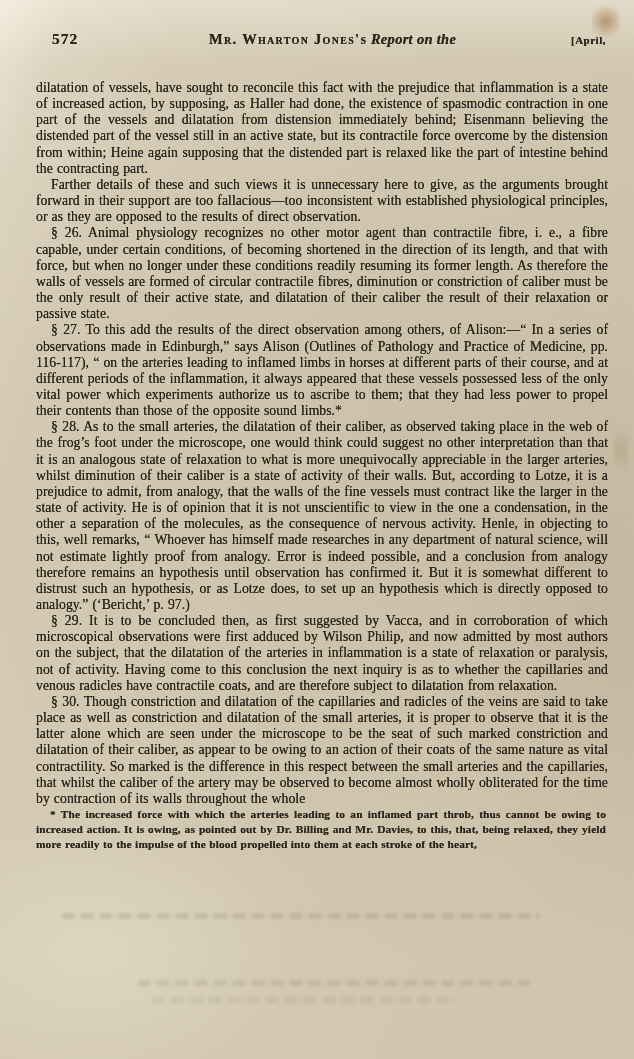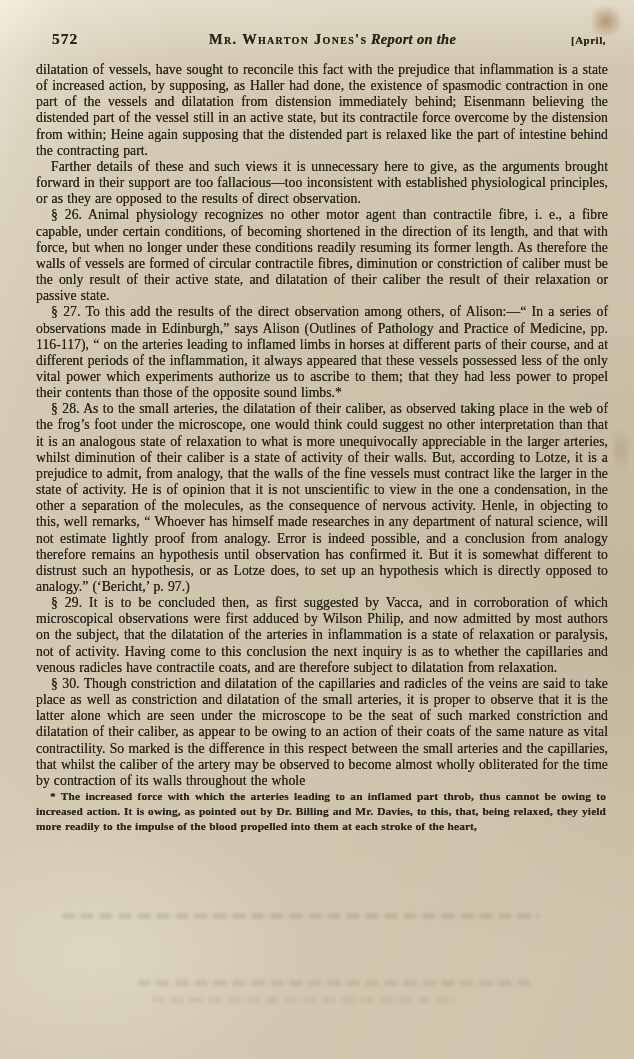--- a/index.html
+++ b/index.html
@@ -86,21 +86,21 @@
   }
   .running-title .it {
     font-style: italic;
     letter-spacing: 0.3px;
   }
   .issue-date {
     font-size: 11px;
     letter-spacing: 0.5px;
   }
   .body {
-    margin-top: 14px;
+    margin-top: 32px;
     font-size: 13.7px;
     line-height: 16.15px;
     text-align: justify;
     letter-spacing: 0.05px;
     word-spacing: 0.6px;
     text-shadow: 0 0 0.55px rgba(42,36,27,0.9);
   }
   .body p {
     margin: 0;
     text-indent: 15px;

